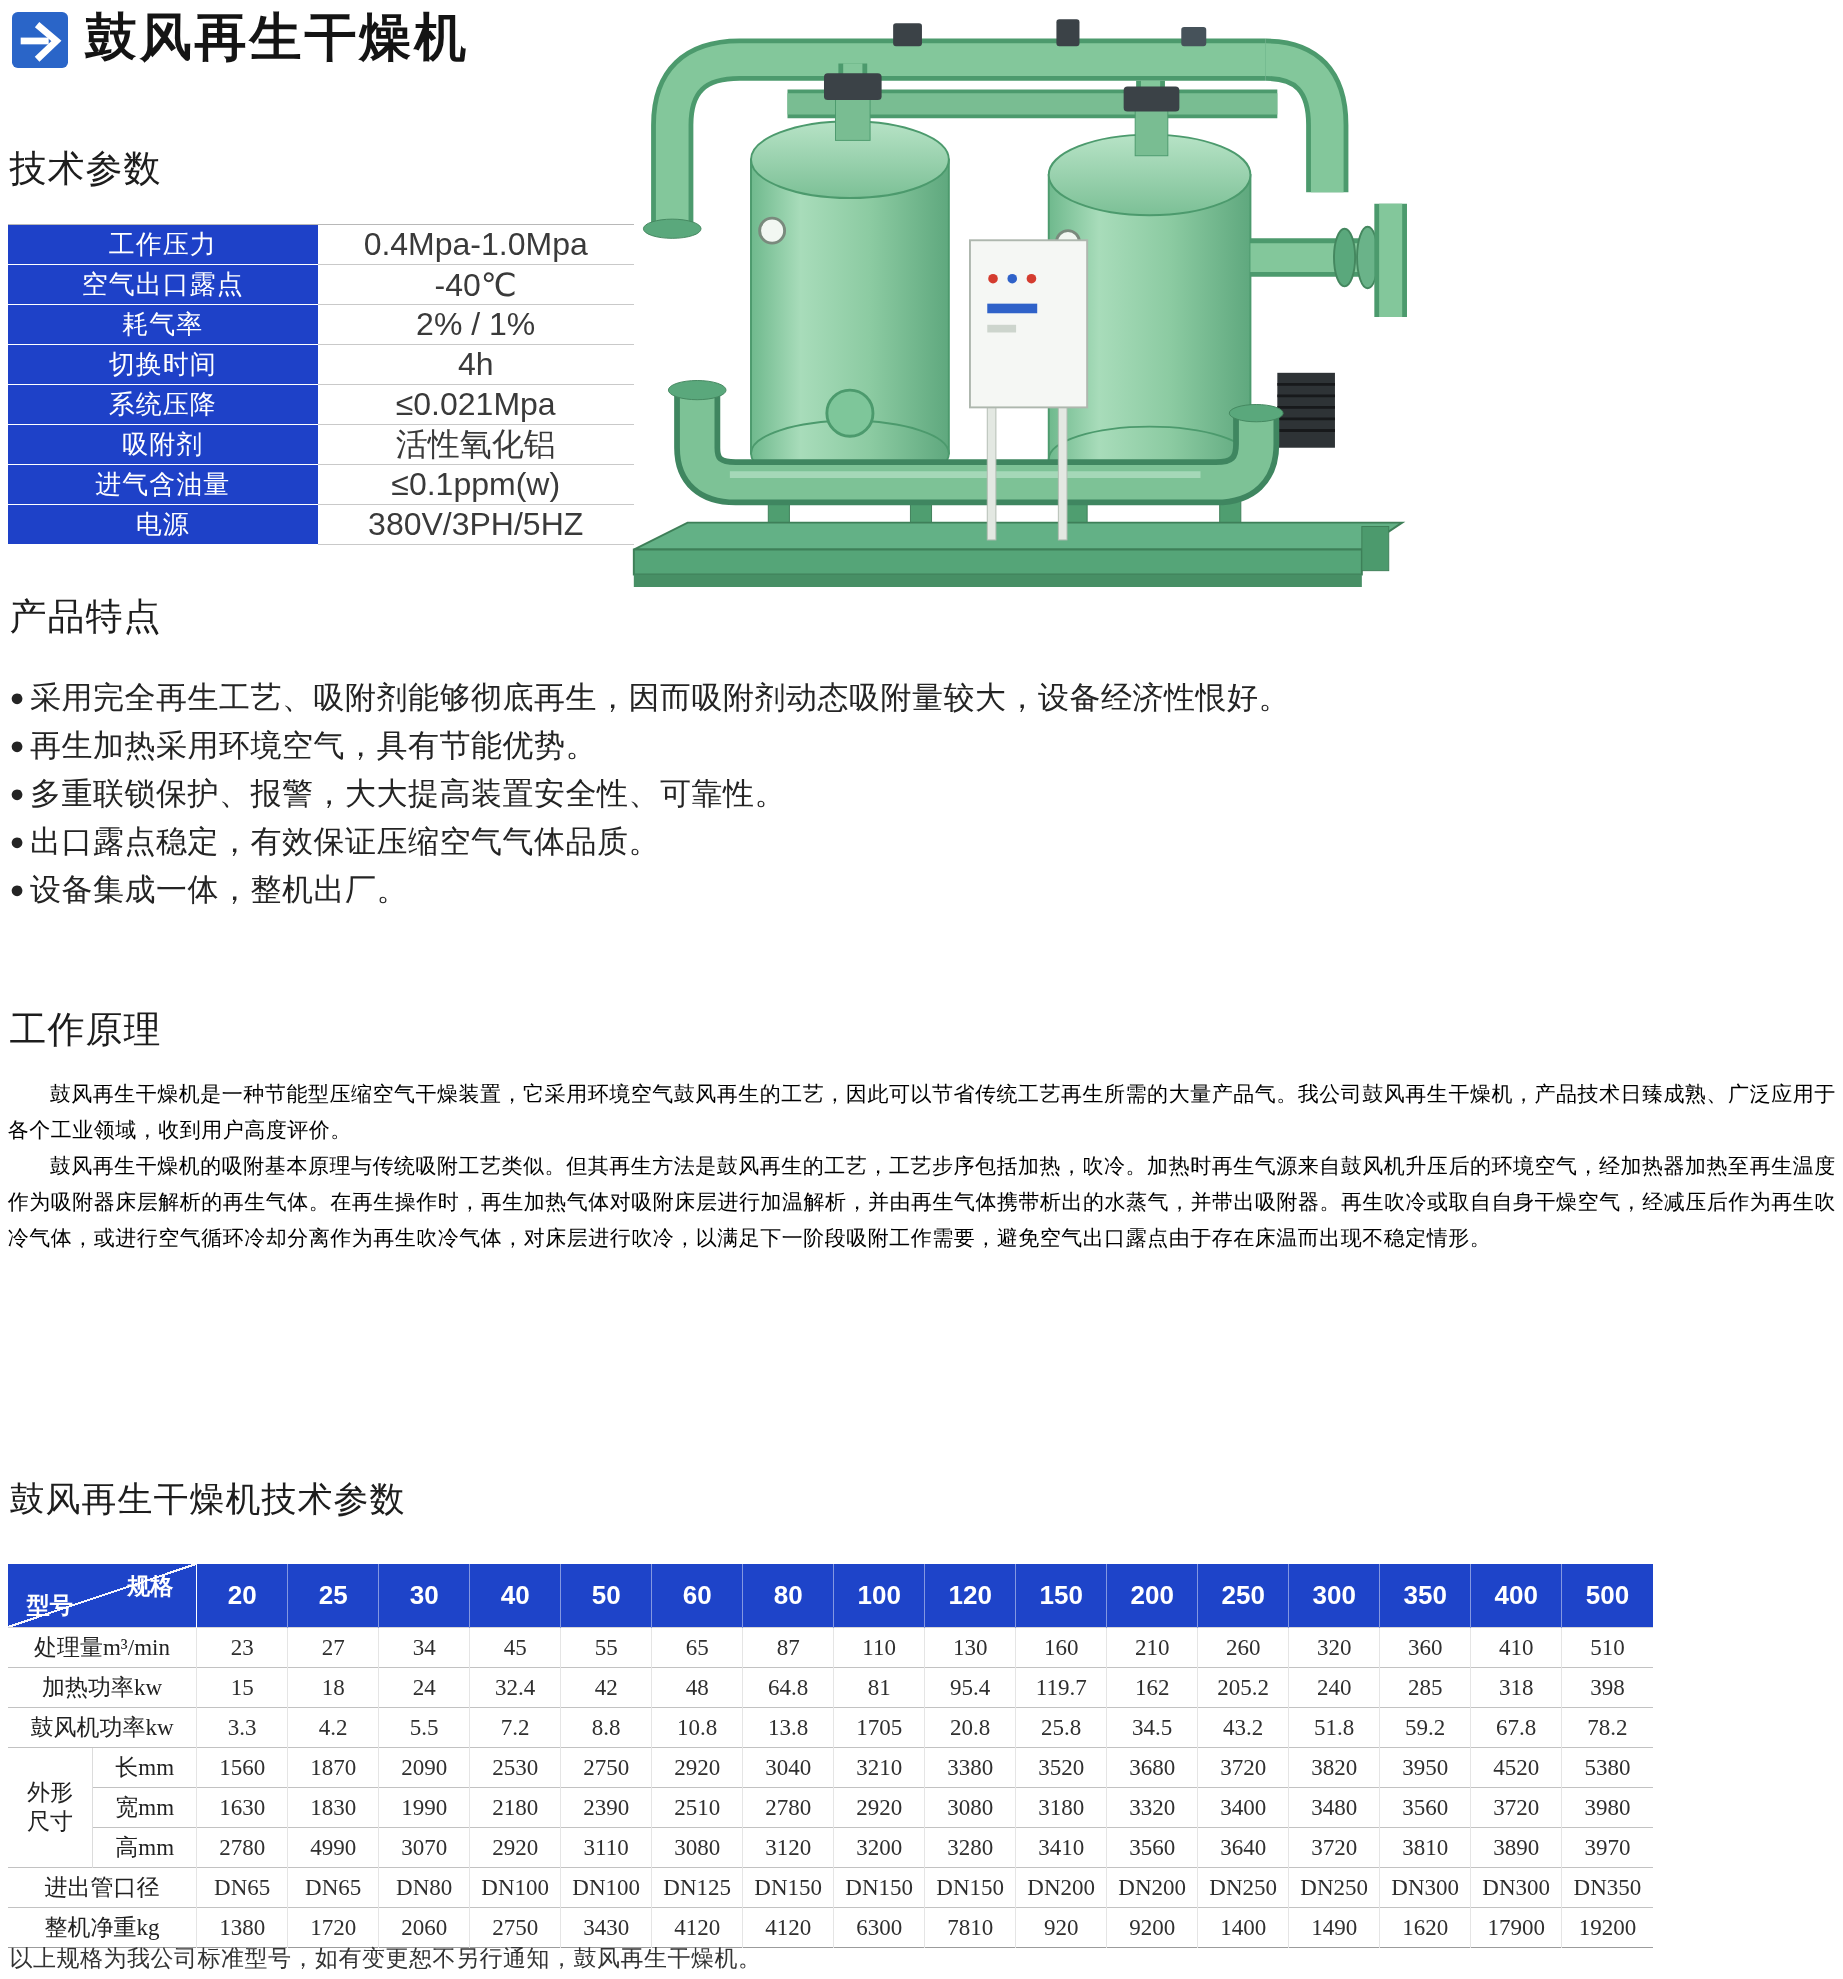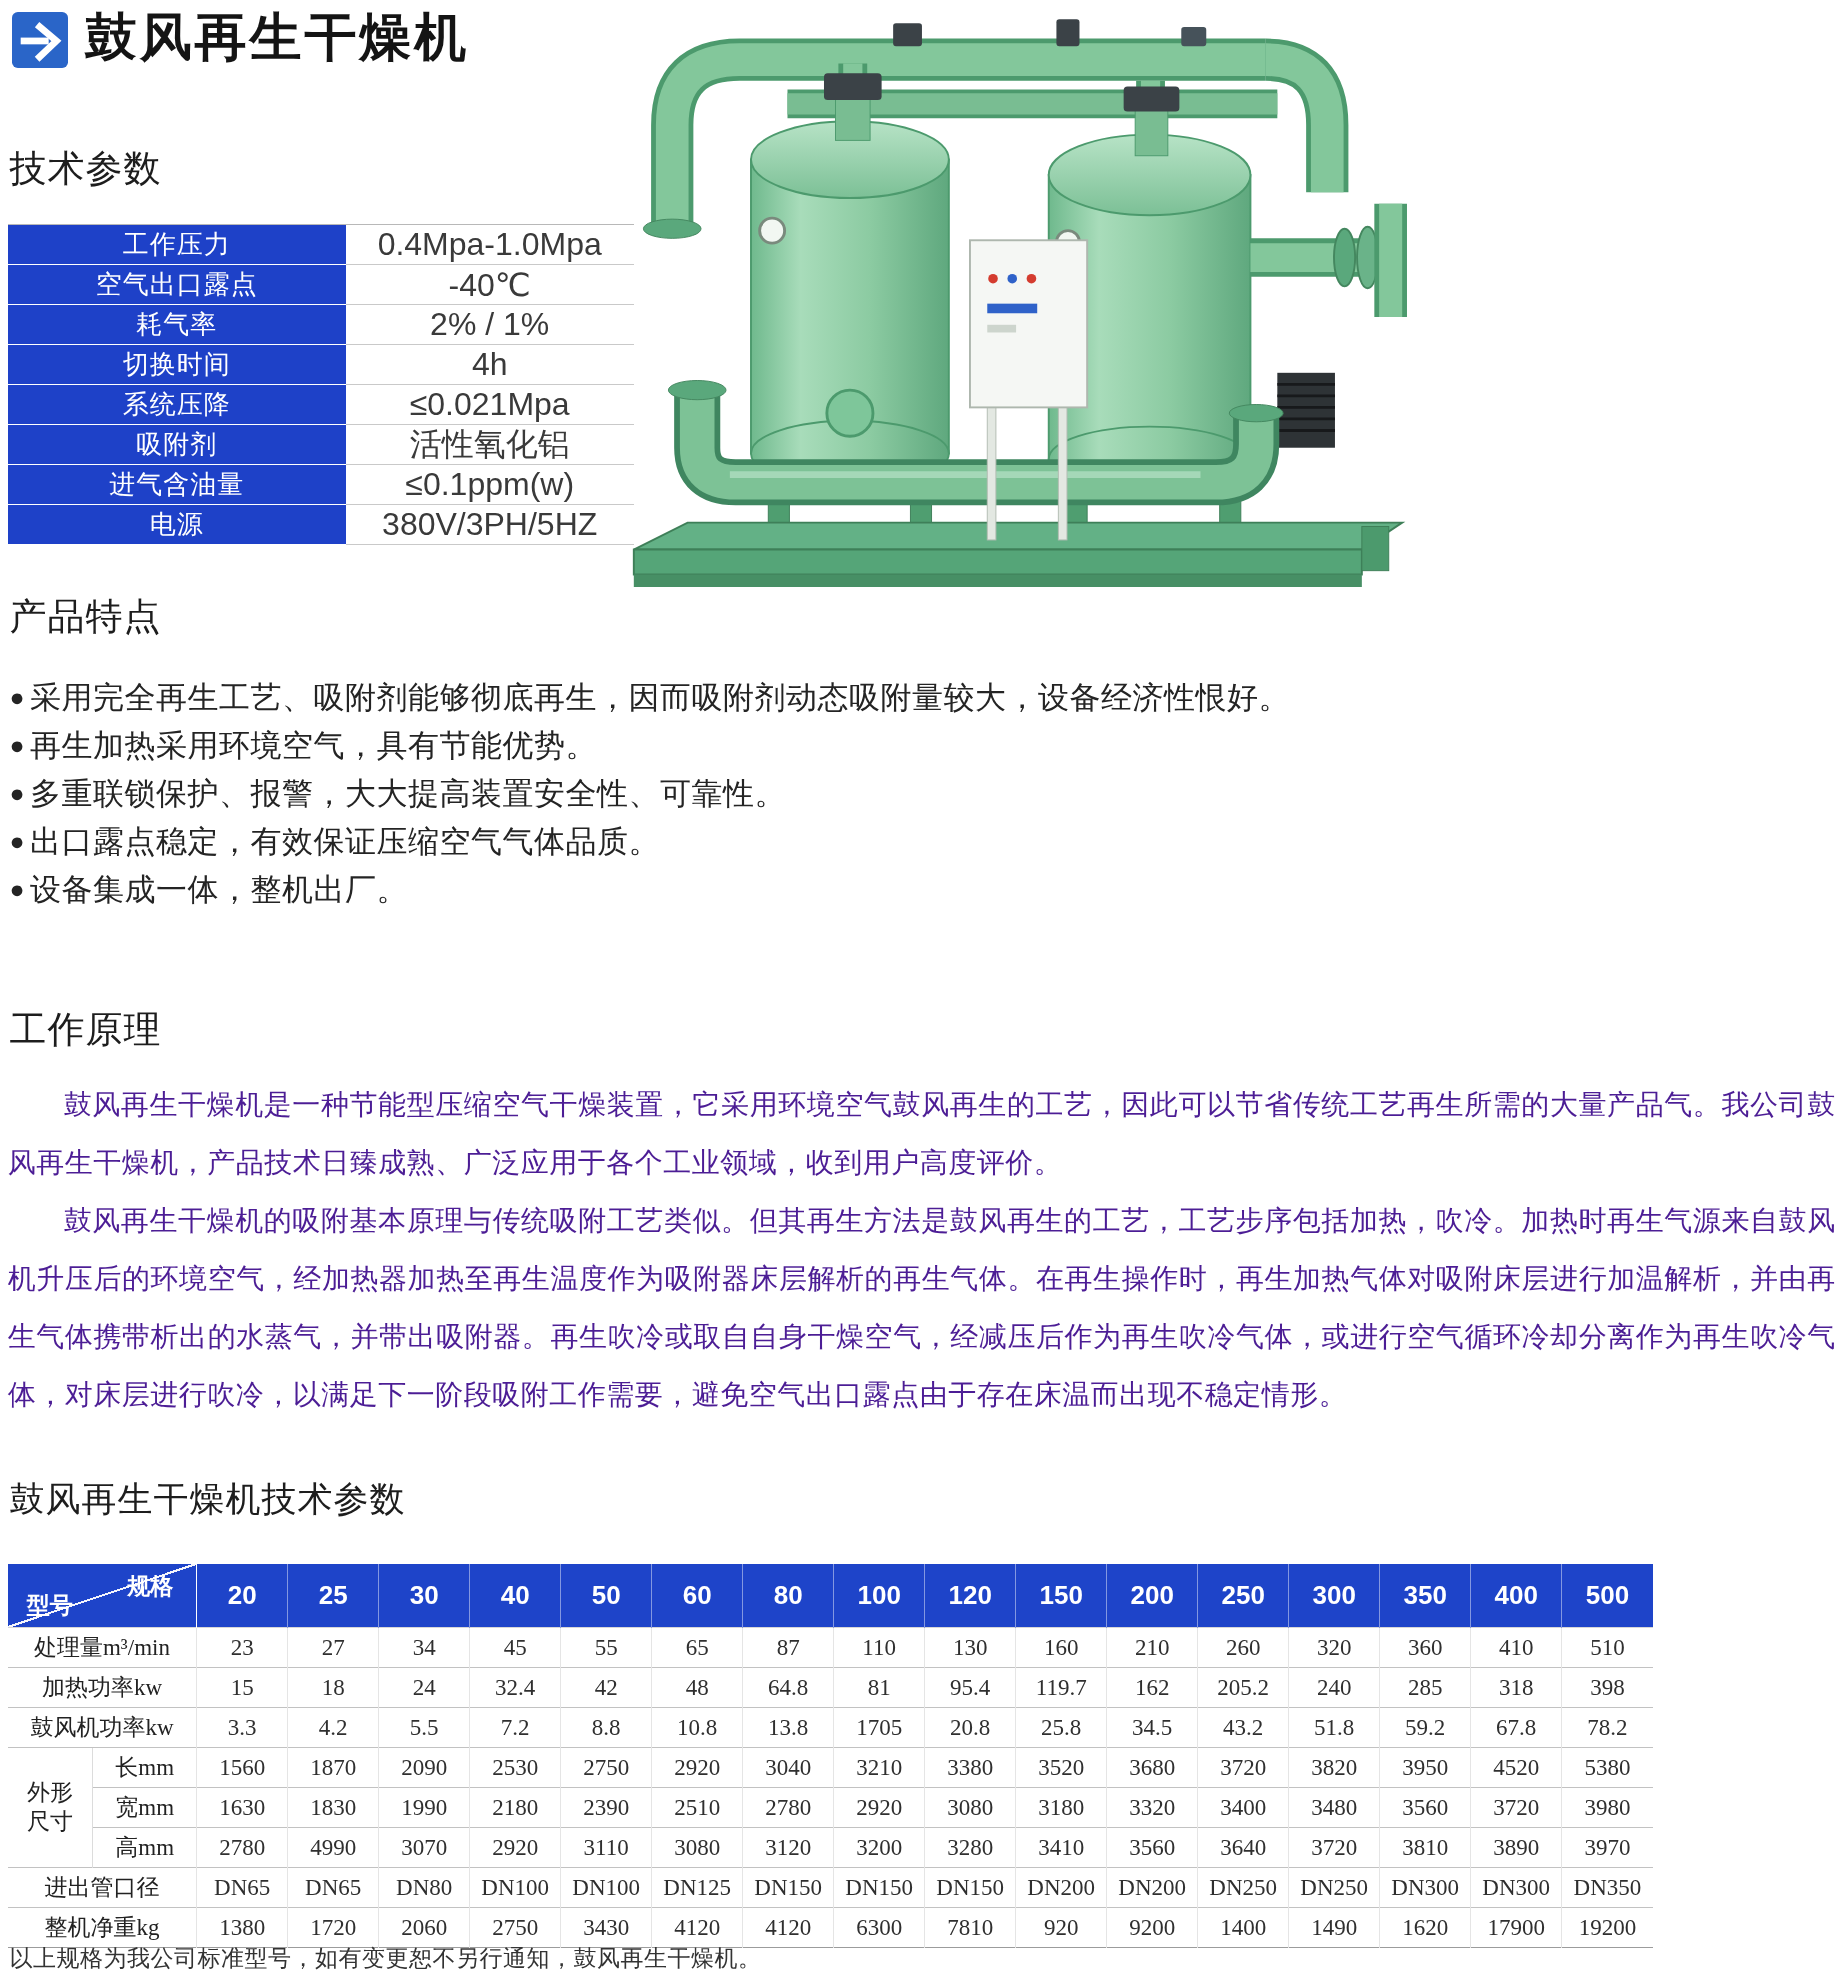--- a/index.html
+++ b/index.html
@@ -14,34 +14,34 @@
   
   .section-heading{position:absolute;margin:0;font-size:37px;font-weight:500;color:#1d1d1d;letter-spacing:1px;}
   #h-tech{left:9.6px;top:144px;}
   #h-feat{left:9.6px;top:592px;}
   #h-prin{left:9.6px;top:1005px;}
   #h-big{left:9.6px;top:1476px;font-size:35px;}
 
   
   #spec-table{position:absolute;left:7.7px;top:224px;width:626px;border-top:1px solid #b8b8b8;}
   .spec-row{display:flex;height:40px;}
-  .spec-label{width:338px;background:#1e41c8;color:#fff;font-size:26px;display:flex;align-items:center;justify-content:center;border-bottom:1.9px solid #fff;letter-spacing:1px;}
+  .spec-label{width:310px;background:#1e41c8;color:#fff;font-size:26px;display:flex;align-items:center;justify-content:center;border-bottom:1.9px solid #fff;letter-spacing:1px;}
   .spec-value{flex:1;font-size:32px;color:#3a3a3a;display:flex;align-items:center;justify-content:center;border-bottom:1px solid #c9c9c9;}
 
   
   #machine{position:absolute;left:605px;top:0;}
 
   
   #features{position:absolute;left:9.6px;top:674px;}
   .feature{font-size:31px;color:#242424;height:48px;line-height:48px;letter-spacing:0.5px;}
   .feature::before{content:"●";font-size:25px;margin-right:4.8px;position:relative;top:-1.9px;}
 
   
   #principle{position:absolute;left:7.7px;top:1076px;width:1828px;}
-  #principle p{margin:0;font-size:28px;line-height:58px;color:#4c1d95;text-indent:2em;text-align:justify;letter-spacing:0.5px;}
+  #principle p{margin:0;font-size:21px;line-height:36px;color:#000000;text-indent:2em;text-align:justify;letter-spacing:0.5px;}
 
   
   #big-table{position:absolute;left:7.7px;top:1564px;width:1645px;border-collapse:collapse;table-layout:fixed;}
   #big-table th{background:#1e44c9;color:#fff;height:61px;font-size:26px;font-weight:600;border-left:1px solid rgba(255,255,255,0.45);}
   #big-table th.corner{border-left:none;position:relative;
      background-image:linear-gradient(to bottom right,transparent calc(50% - 1px),rgba(255,255,255,0.95) calc(50% - 1px),rgba(255,255,255,0.95) calc(50% + 1px),transparent calc(50% + 1px));
      background-color:#1e44c9;font-family:Liberation Mono, monospace;}
   .corner-spec{position:absolute;top:6.7px;right:23px;font-size:23px;font-weight:600;}
   .corner-model{position:absolute;bottom:5.8px;left:19px;font-size:23px;font-weight:600;}
   #big-table td{height:37px;text-align:center;vertical-align:middle;font-size:23px;color:#2f2f2f;

